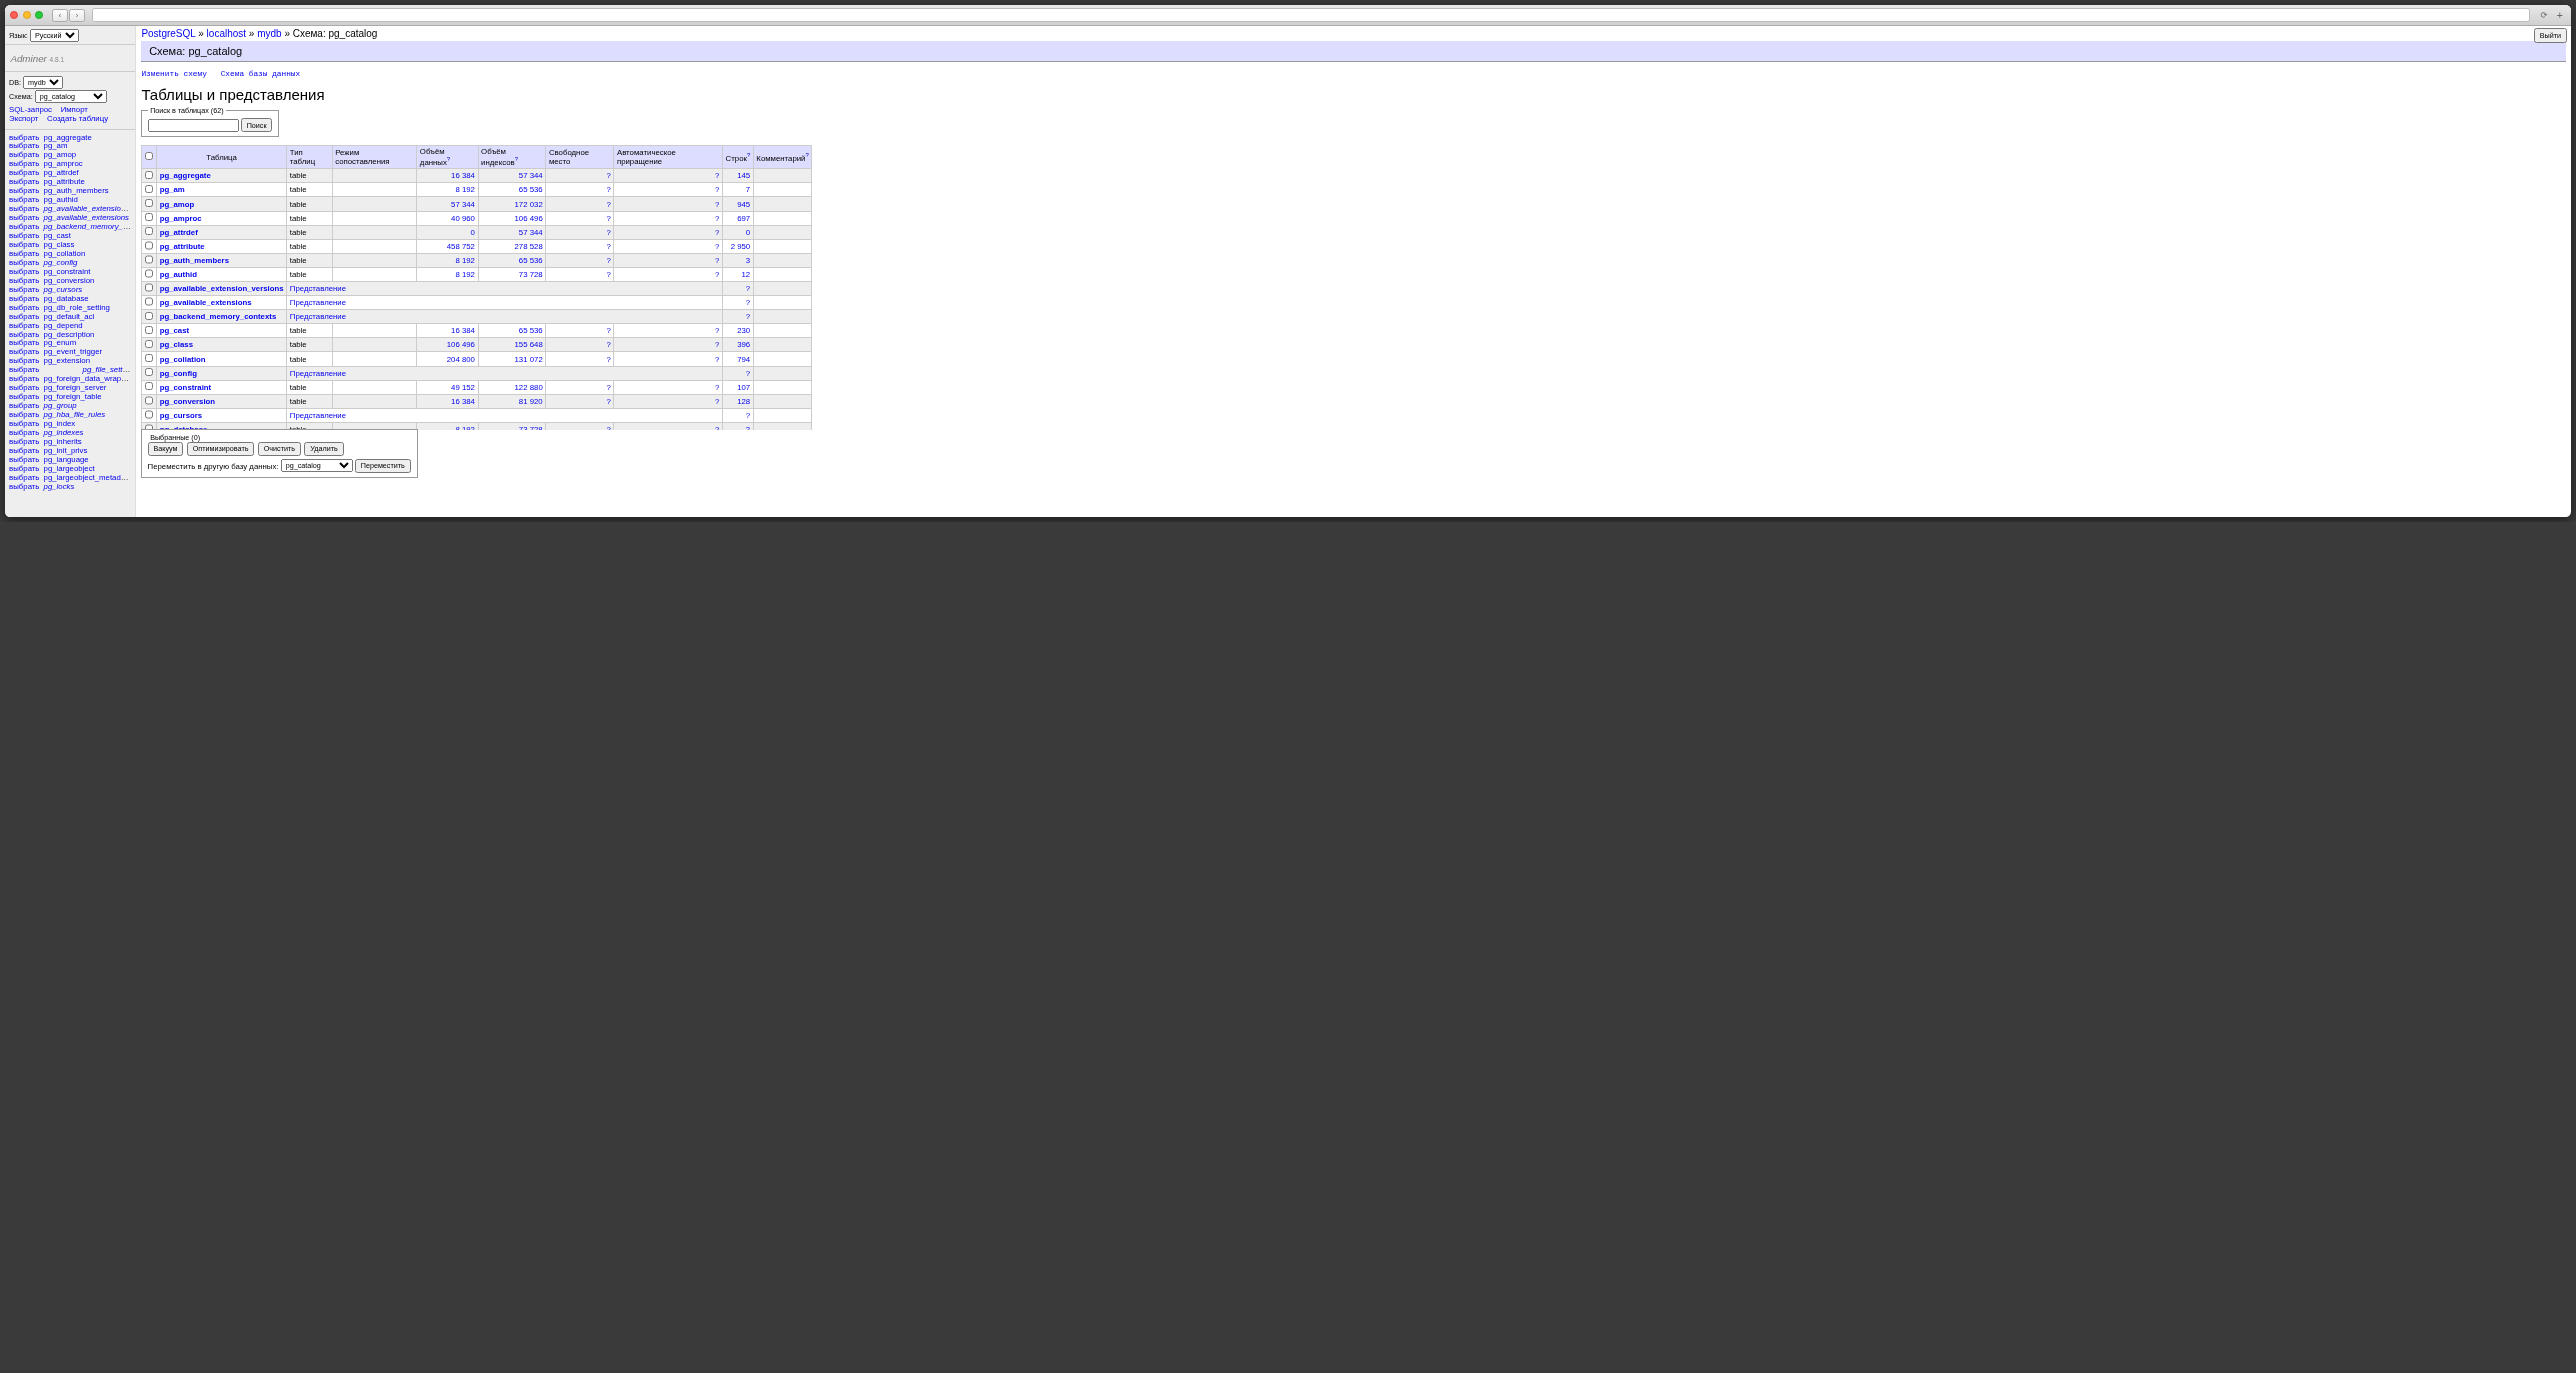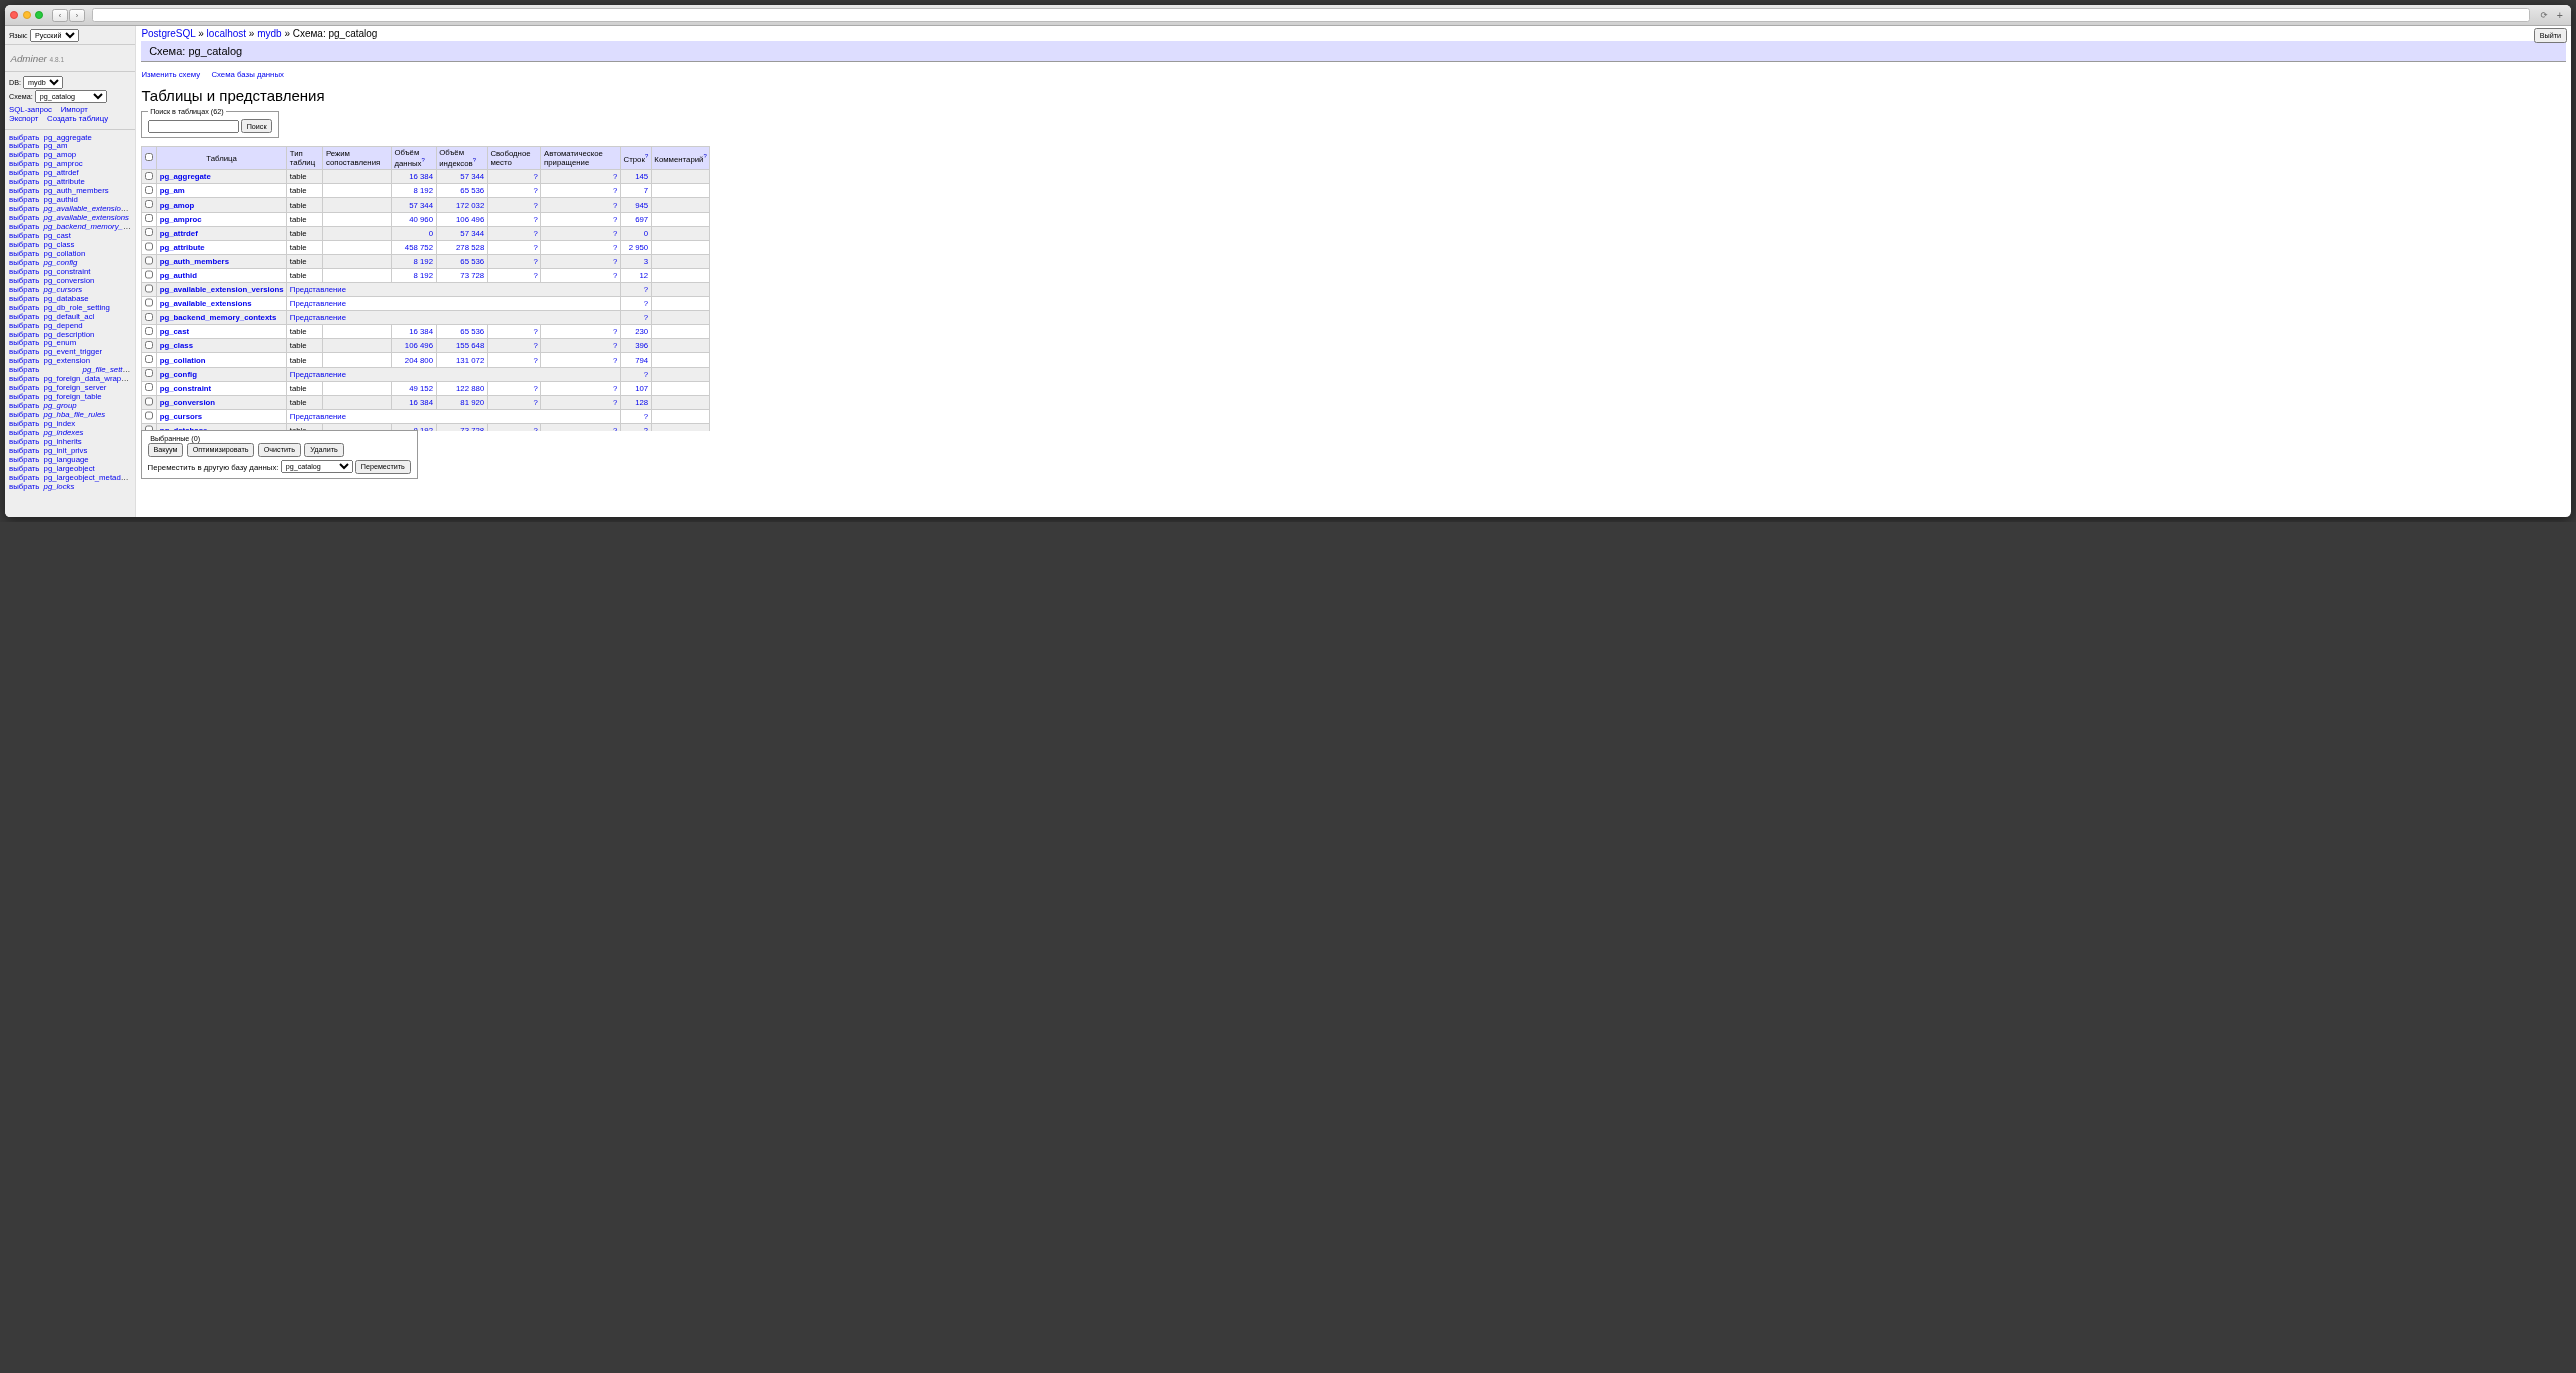--- a/index.html
+++ b/index.html
@@ -64,30 +64,30 @@
     .logout-wrap input { font-size:7.2px; padding: 0.7px 3.9px;}
     #content h2 {
       background: #ddf;
       border-bottom: 0.7px solid #999;
       font-size: 11px;
       font-weight: normal;
       padding: 3.9px 7.8px;
       margin: 0 5.2px 7.8px 5.2px;
     }
     #content .inner { padding: 0 5.2px; }
-    #content .inner > p { margin-bottom: 5.2px;}
+    #content .inner > p { margin-bottom: 5.2px; font-family: Liberation Mono, monospace;}
     #content .inner > p a { margin-right: 9.1px;}
     h3 { font-size: 15px; font-weight: normal; padding: 2.6px 0 3.9px; }
     fieldset { display: inline-block; border: 0.7px solid #999; padding: 2.6px 5.2px 3.9px; margin-bottom: 5.2px; vertical-align:top;}
     fieldset legend { font-size: 7.2px; padding: 0 2.6px;}
     fieldset input[type=search] { font-size:7.2px; width: 91px;}
     fieldset input[type=submit] { font-size:7.2px; padding: 0.7px 3.9px;}
     select { font-size: 7.2px; }
 
-    table.data { border-collapse: collapse; font-size: 7.8px; margin-top: 2.6px; width: 569px;}
+    table.data { border-collapse: collapse; font-size: 7.8px; margin-top: 2.6px; width: 671px;}
     table.data th, table.data td { border: 0.7px solid #ccc; padding: 1.3px 2.6px; }
     table.data thead th, table.data thead td { background: #ddf; text-align: left; font-weight: normal;}
     table.data thead th { text-align: center; }
     table.data tbody th { text-align: left; font-weight: bold; background: #eee; }
     table.data tbody th a { color: #0000ee; }
     table.data tbody tr:nth-child(odd) td, table.data tbody tr:nth-child(odd) th { background: #eee; }
     table.data tbody tr:nth-child(even) td, table.data tbody tr:nth-child(even) th { background: #fff; }
     table.data td.num { text-align: right; }
     table.data td.num a { color: #0000ee;}
     table.data .view-span { color: #0000ee; }

